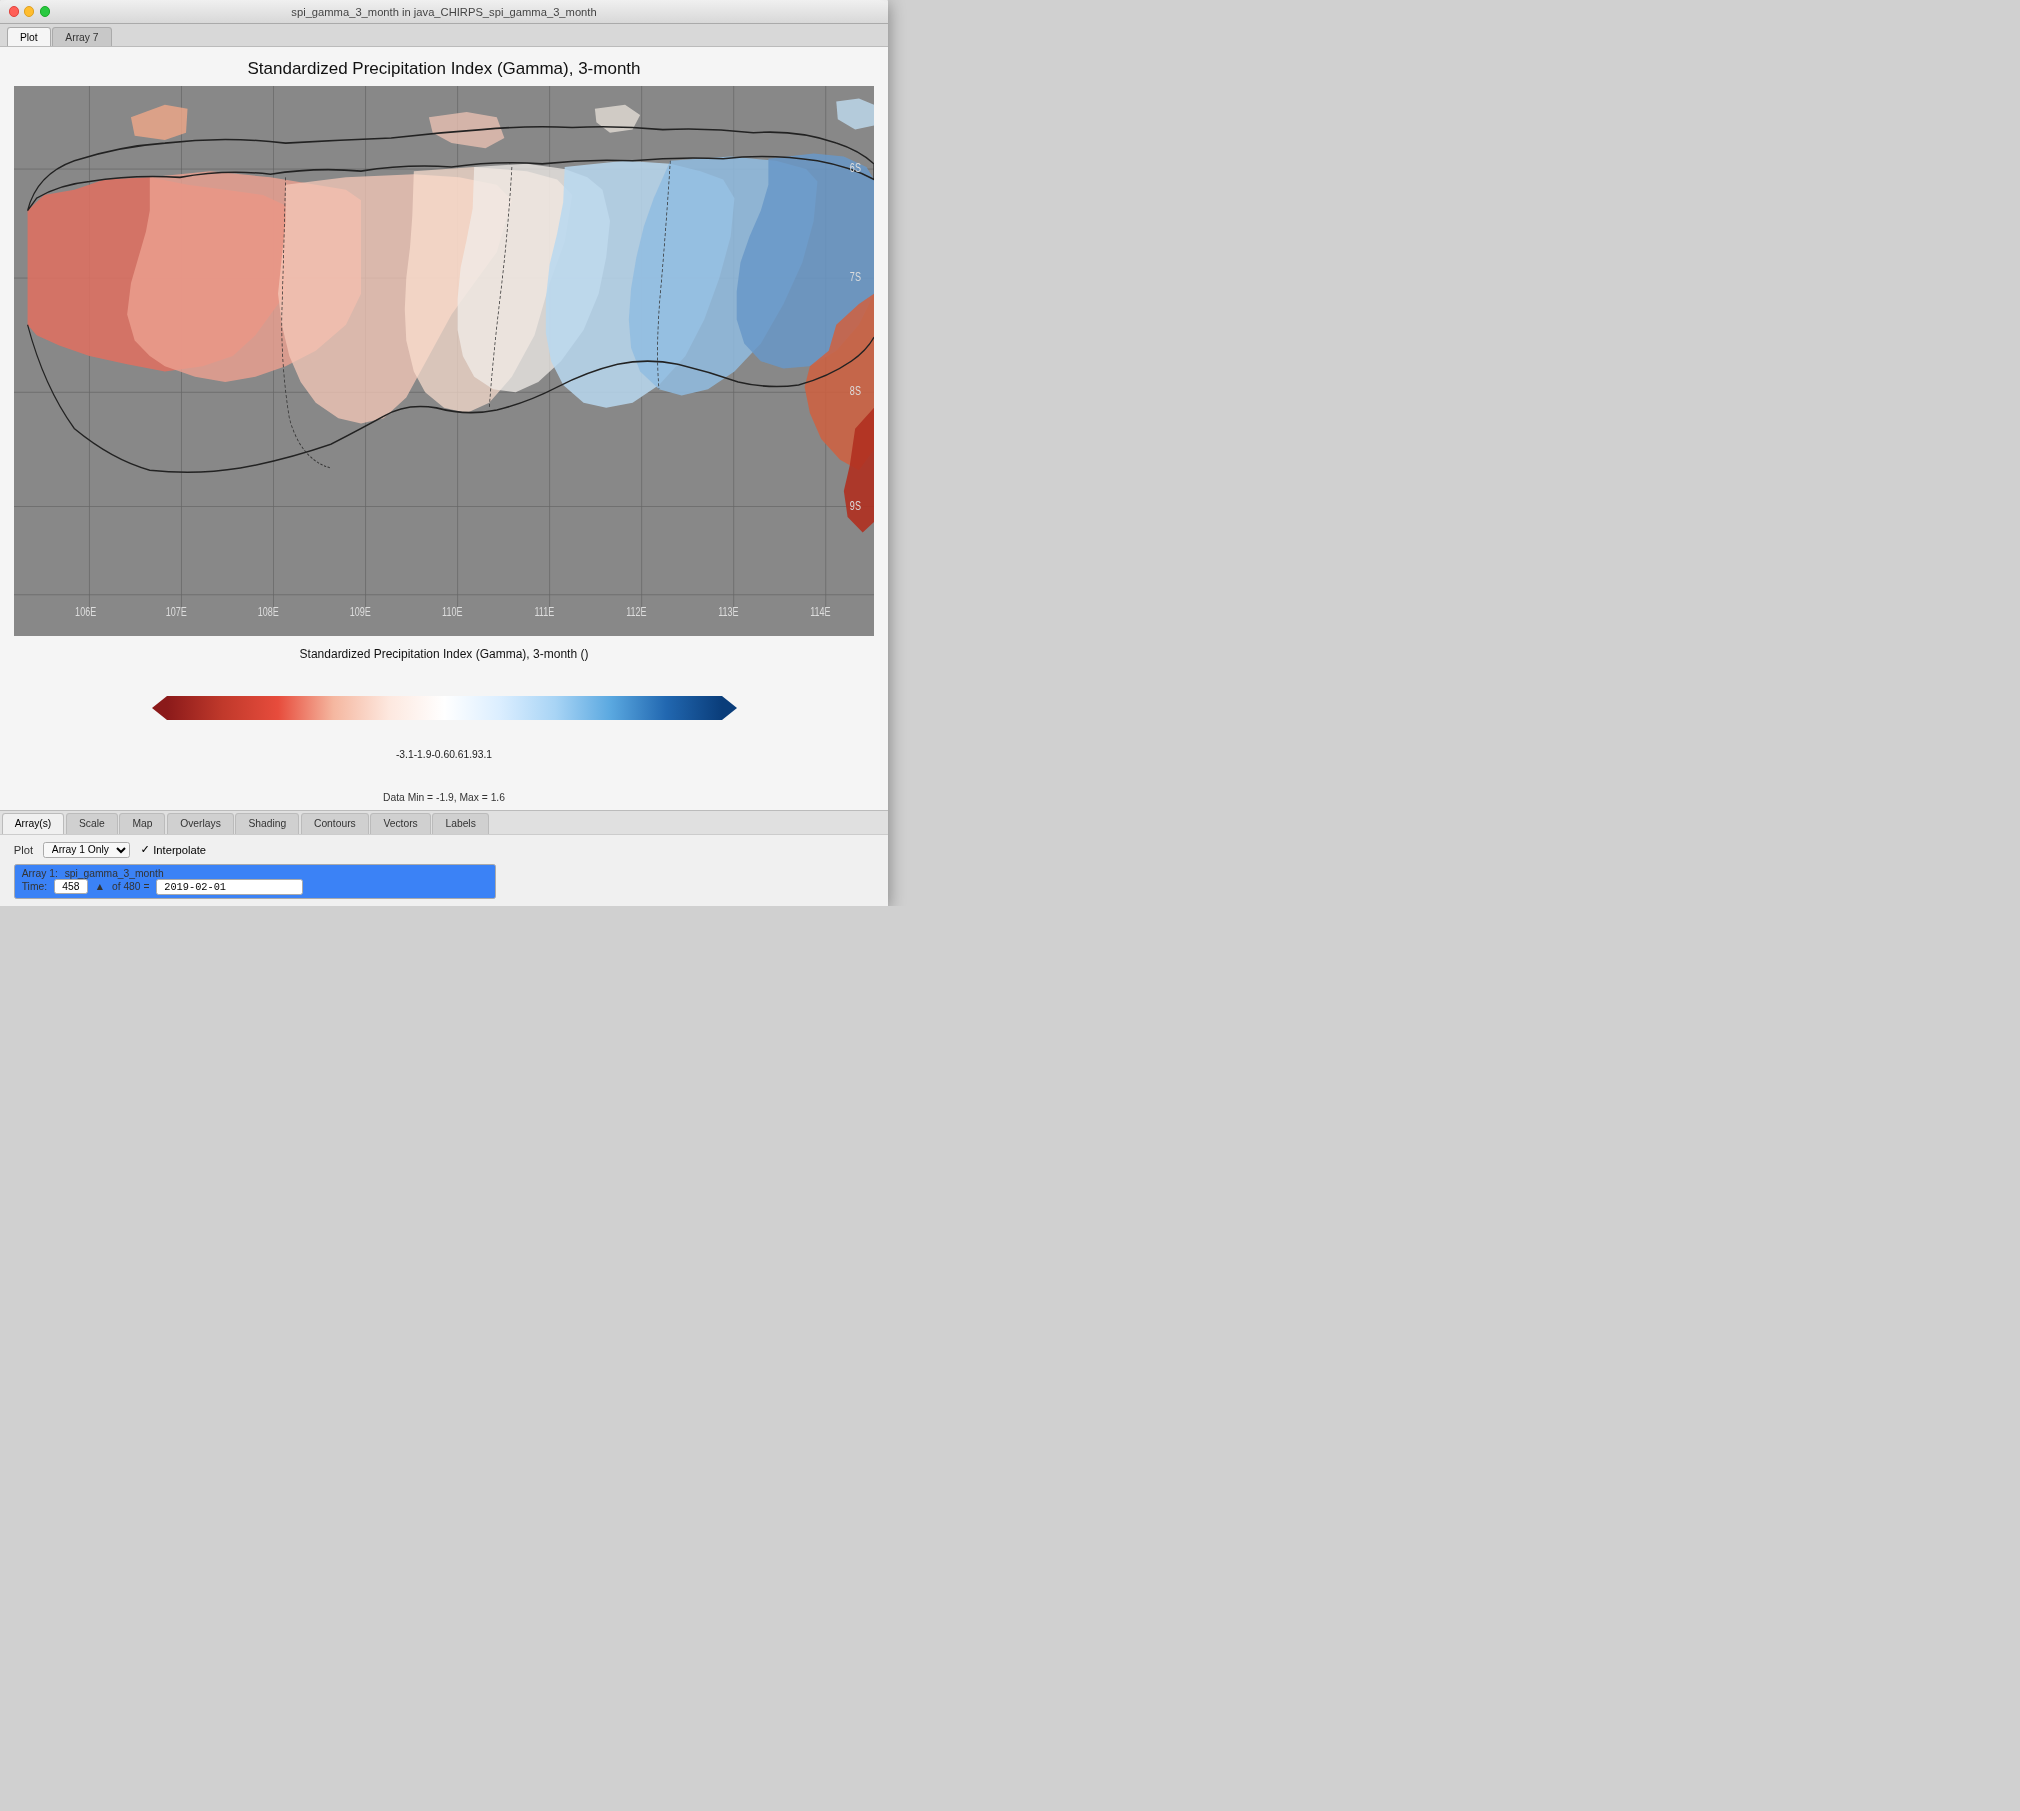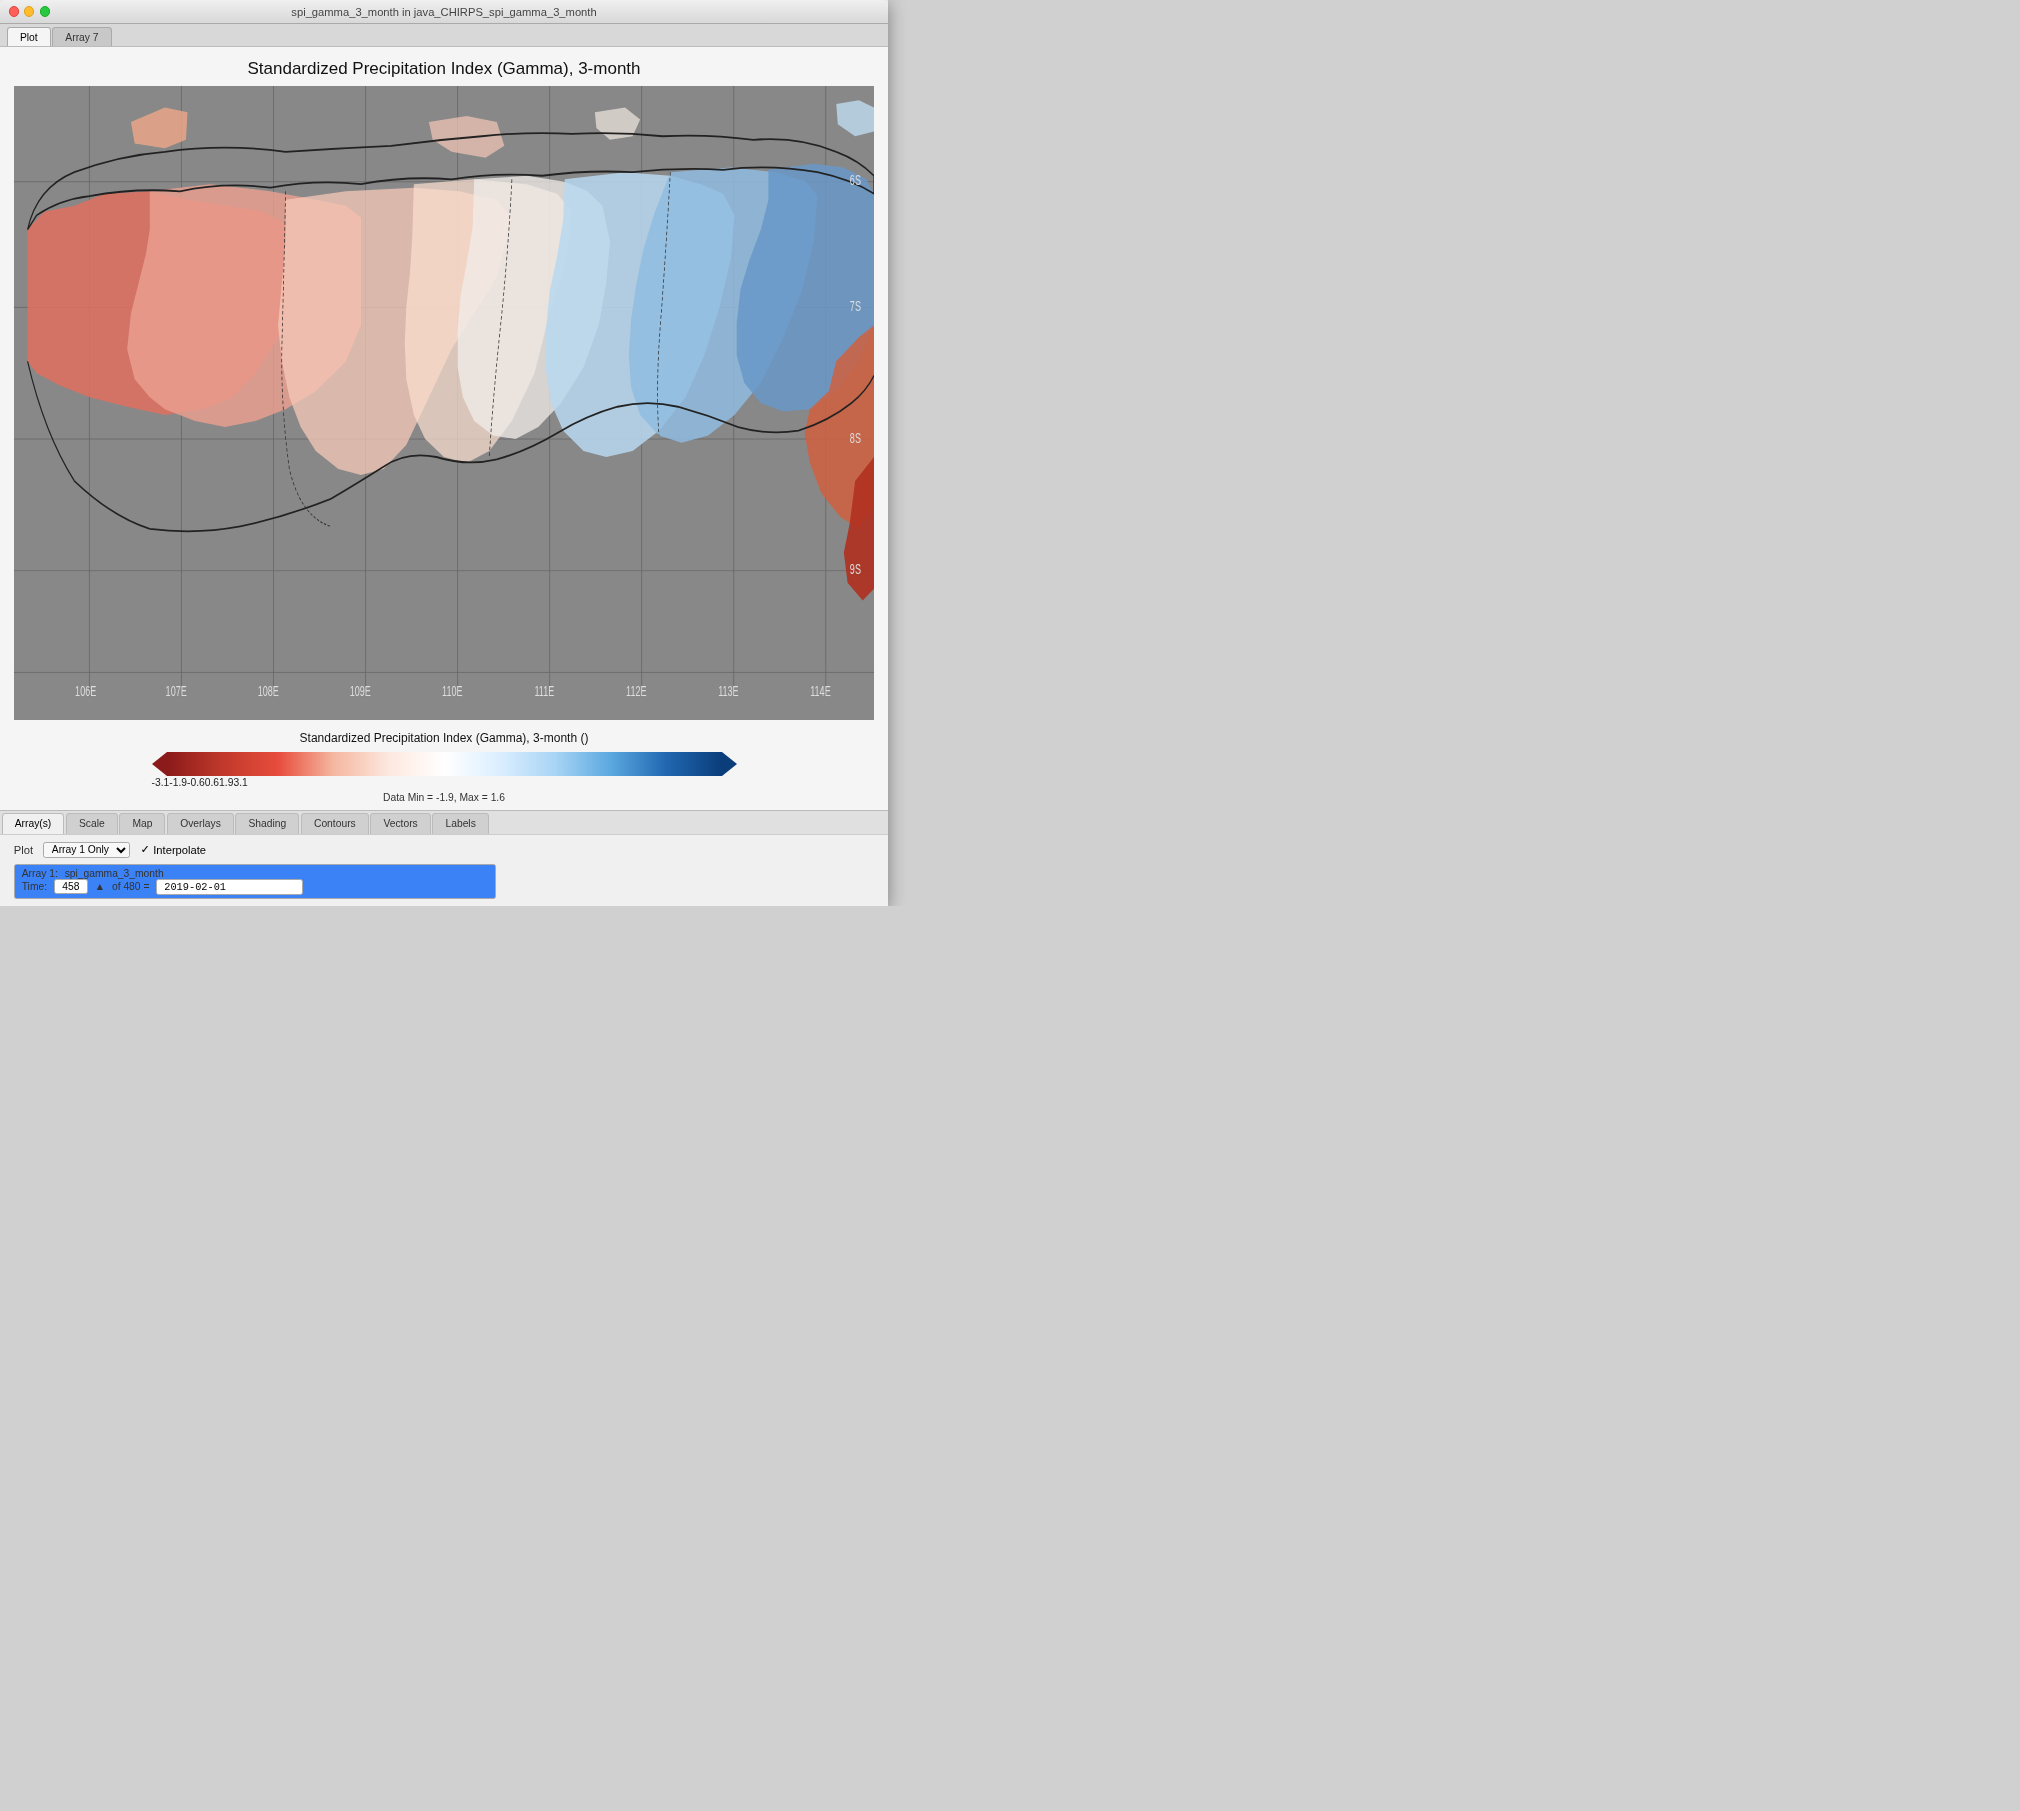--- a/index.html
+++ b/index.html
@@ -95,20 +95,21 @@
       margin: 0 14px;
       overflow: hidden;
     }
     .legend-area {
       background: #f5f5f5;
       padding: 10.3px 0 6.9px 0;
       display: flex;
       flex-direction: column;
       align-items: center;
       flex-shrink: 0;
+      gap: 28px;
     }
     .legend-title {
       font-size: 12px;
       font-weight: 400;
       margin-bottom: 6.9px;
       color: #111;
     }
     .legend-bar-container {
       display: flex;
       align-items: center;
@@ -131,21 +132,21 @@
     .legend-arrow-right {
       width: 0;
       height: 0;
       border-top: 12px solid transparent;
       border-bottom: 12px solid transparent;
       border-left: 15.5px solid #0a3d7a;
       flex-shrink: 0;
     }
     .legend-ticks {
       display: flex;
-      justify-content: flex-start;
+      justify-content: center;
       width: 585px;
       padding: 1.7px 0;
     }
     .legend-tick {
       font-size: 10.3px;
       color: #222;
       text-align: center;
     }
     .legend-data-info {
       font-size: 10.3px;

